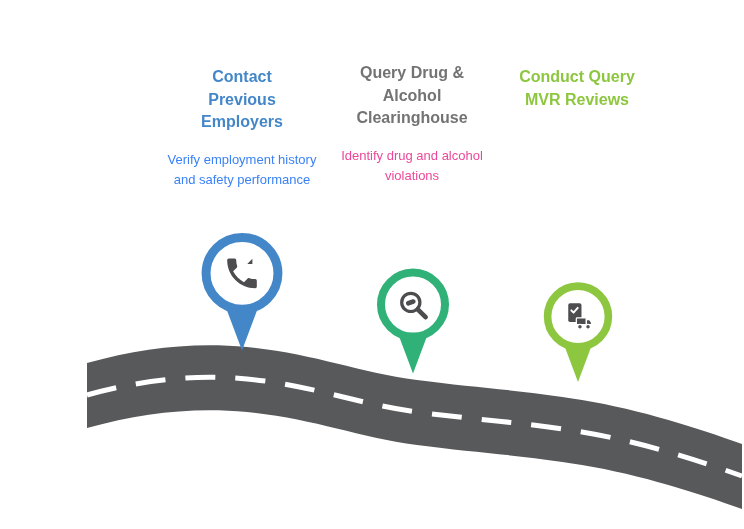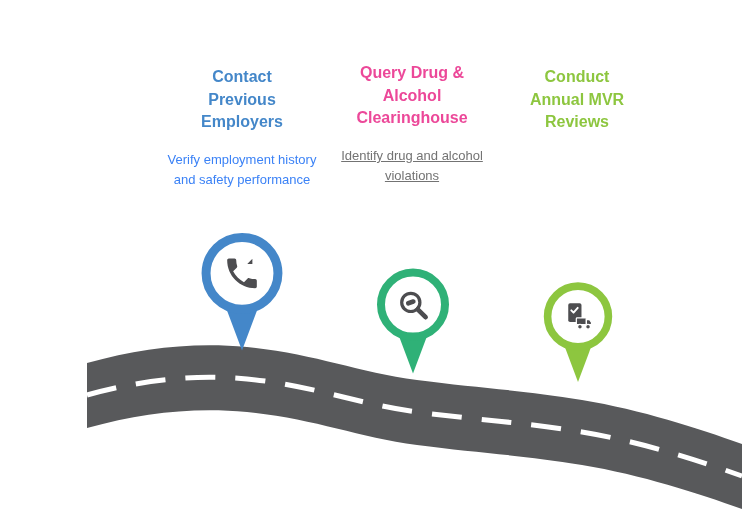--- a/index.html
+++ b/index.html
@@ -78,26 +78,26 @@
            C600,442 655,460 700,476"></path>
     </svg>
   </div>
 
   <div class="step" id="step-1">
     <div class="step-title" style="color: rgb(68, 135, 201);">Contact Previous Employers</div>
     <div class="step-desc" style="color: #3b82f6;">Verify employment history and safety performance</div>
   </div>
 
   <div class="step" id="step-2">
-    <div class="step-title" style="color: #ec4899;">Query Drug &amp; Alcohol Clearinghouse</div>
-    <div class="step-desc" style="color: #737373; text-decoration: underline;">Identify drug and alcohol violations</div>
+    <div class="step-title" style="color: #737373;">Query Drug &amp; Alcohol Clearinghouse</div>
+    <div class="step-desc" style="color: #ec4899;">Identify drug and alcohol violations</div>
   </div>
 
   <div class="step" id="step-3">
-    <div class="step-title" style="color: rgb(141, 198, 63);">Conduct Annual MVR Reviews</div>
+    <div class="step-title" style="color: rgb(141, 198, 63);">Conduct Query MVR Reviews</div>
   </div>
 
   <div class="pin" id="pin-1" style="color: rgb(68, 135, 201);">
     <svg class="pin-shape" viewBox="0 0 100 138">
       <polygon points="26,68 74,68 50,132" fill="currentColor"></polygon>
       <circle cx="50" cy="46" r="40" fill="#ffffff" stroke="currentColor" stroke-width="10"></circle>
       <svg x="28" y="24" width="44" height="44" viewBox="0 0 24 24" style="color: rgb(77, 77, 80);">
         <path fill="currentColor" d="M6.62 10.79c1.44 2.83 3.76 5.14 6.59 6.59l2.2-2.2c.27-.27.67-.36 1.02-.24 1.12.37 2.33.57 3.57.57.55 0 1 .45 1 1V20c0 .55-.45 1-1 1-9.39 0-17-7.61-17-17 0-.55.45-1 1-1h3.5c.55 0 1 .45 1 1 0 1.25.2 2.45.57 3.57.11.35.03.74-.25 1.02l-2.2 2.2z"></path>
         <path fill="currentColor" d="M15.2 3.2l3.1 3.1M18.3 3.2v3.1h-3.1z"></path>
       </svg>

